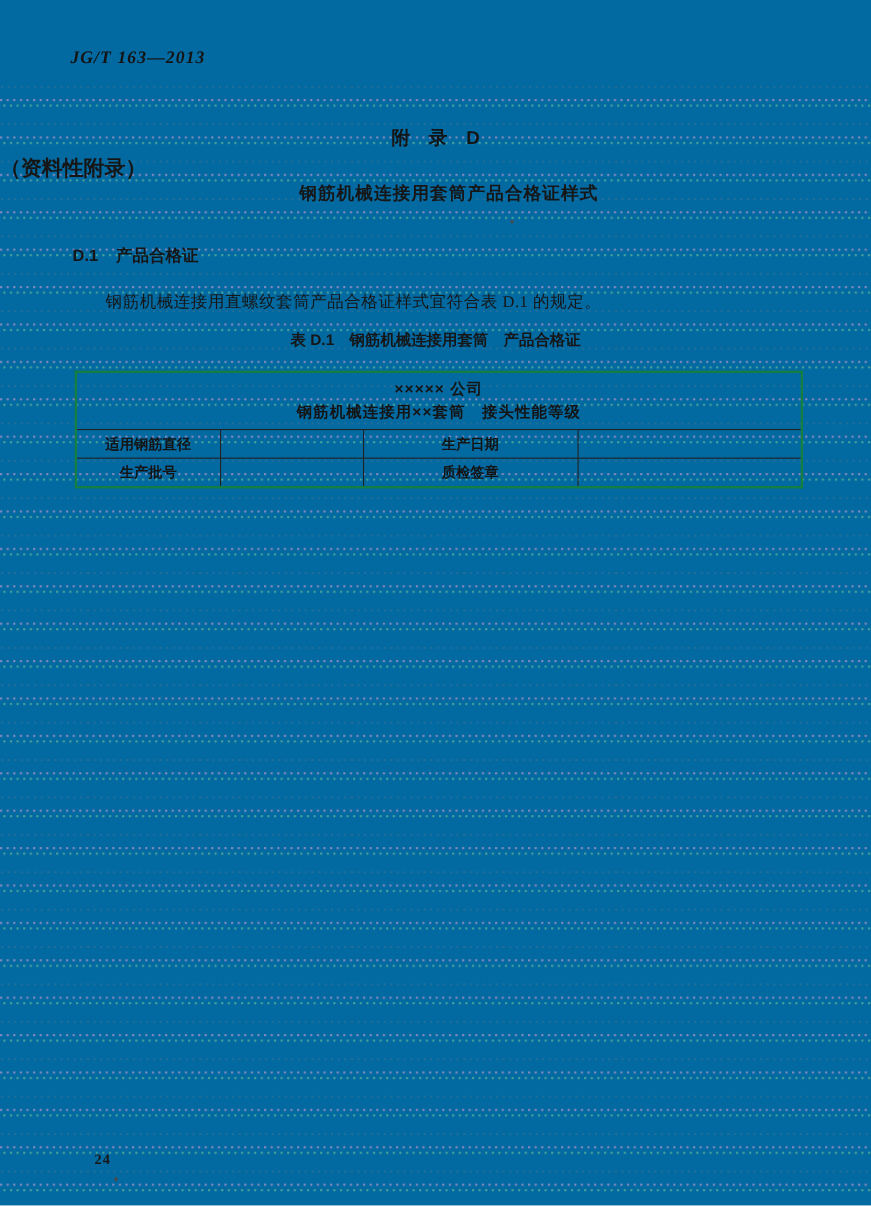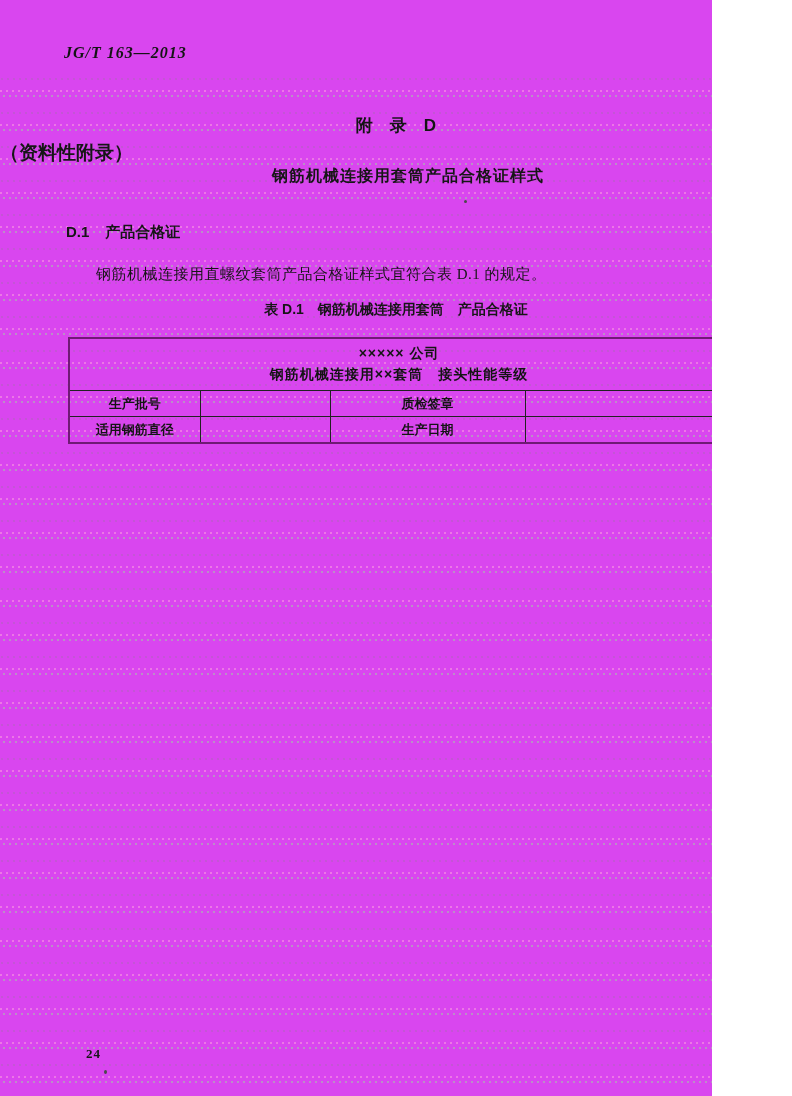--- a/index.html
+++ b/index.html
@@ -2,23 +2,23 @@
 <html><head>
 <meta charset="utf-8">
 <style>
   html, body {
     margin: 0;
     padding: 0;
     background: #ffffff;
   }
   .page {
     position: relative;
-    width: 712px;
+    width: 792px;
     height: 1096px;
-    background: #d946ef;
+    background: #0369a1;
     overflow: hidden;
     font-family: "Liberation Serif", serif;
     color: #161616;
   }
   
   .scan-noise {
     position: absolute;
     left: 0; right: 0;
     top: 78px; bottom: 0;
     pointer-events: none;
@@ -104,21 +104,21 @@
     width: 660px;
     border-collapse: collapse;
     table-layout: fixed;
     font-family: "Liberation Sans", sans-serif;
     font-size: 13px;
     color: #141414;
   }
   table.cert-table, table.cert-table td, table.cert-table th {
     border: 1px solid #222222;
   }
-  table.cert-table { border: 2px solid #701a75; }
+  table.cert-table { border: 2px solid #15803d; }
   .cert-table th.table-head-cell {
     font-weight: 700;
     padding: 4px 0 5px 0;
   }
   .cert-table th .company-line {
     font-size: 14px;
     line-height: 21px;
     letter-spacing: 1px;
   }
   .cert-table th .cert-line {
@@ -188,29 +188,29 @@
     <thead>
       <tr>
         <th class="table-head-cell" colspan="4">
           <div class="company-line">××××× 公司</div>
           <div class="cert-line">钢筋机械连接用××套筒　接头性能等级</div>
         </th>
       </tr>
     </thead>
     <tbody>
       <tr>
-        <td>生产批号</td>
-        <td class="value-cell"></td>
-        <td>质检签章</td>
+        <td>适用钢筋直径</td>
+        <td class="value-cell"></td>
+        <td>生产日期</td>
         <td class="value-cell"></td>
       </tr>
       <tr>
-        <td>适用钢筋直径</td>
-        <td class="value-cell"></td>
-        <td>生产日期</td>
+        <td>生产批号</td>
+        <td class="value-cell"></td>
+        <td>质检签章</td>
         <td class="value-cell"></td>
       </tr>
     </tbody>
   </table>
 
   <div class="page-number">24</div>
 
   <div class="speck speck-footer"></div>
 
 </div>

